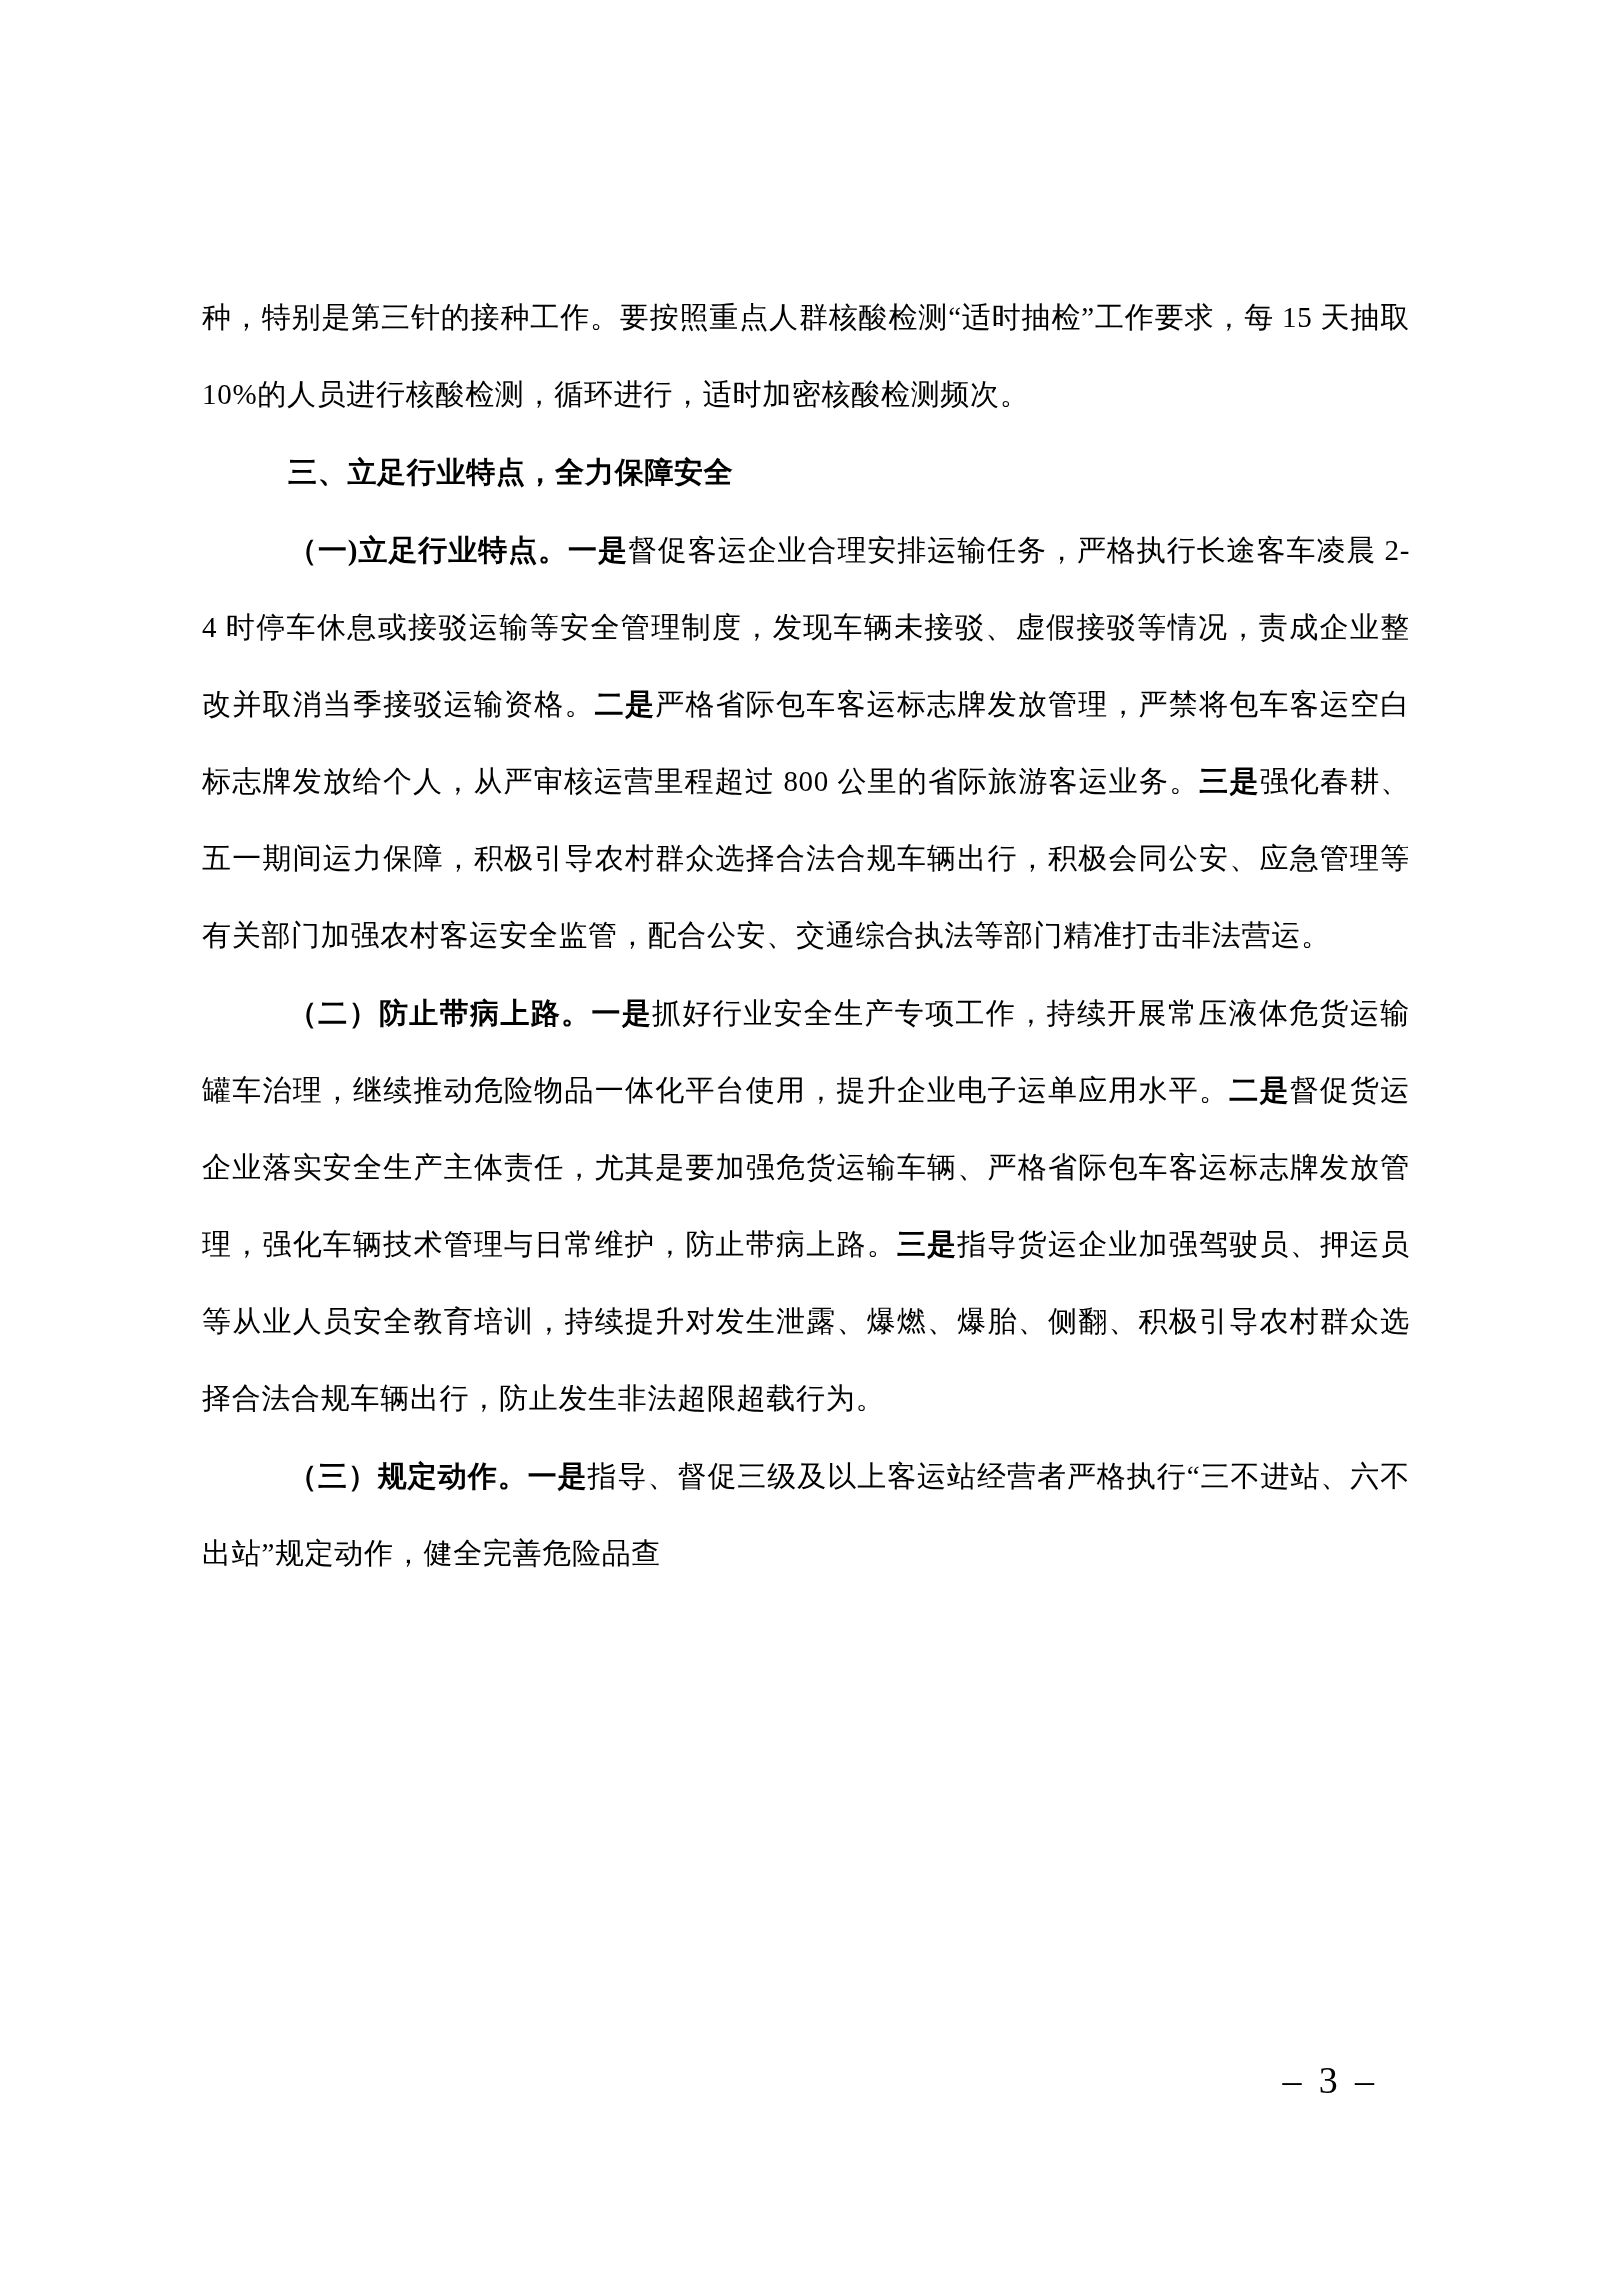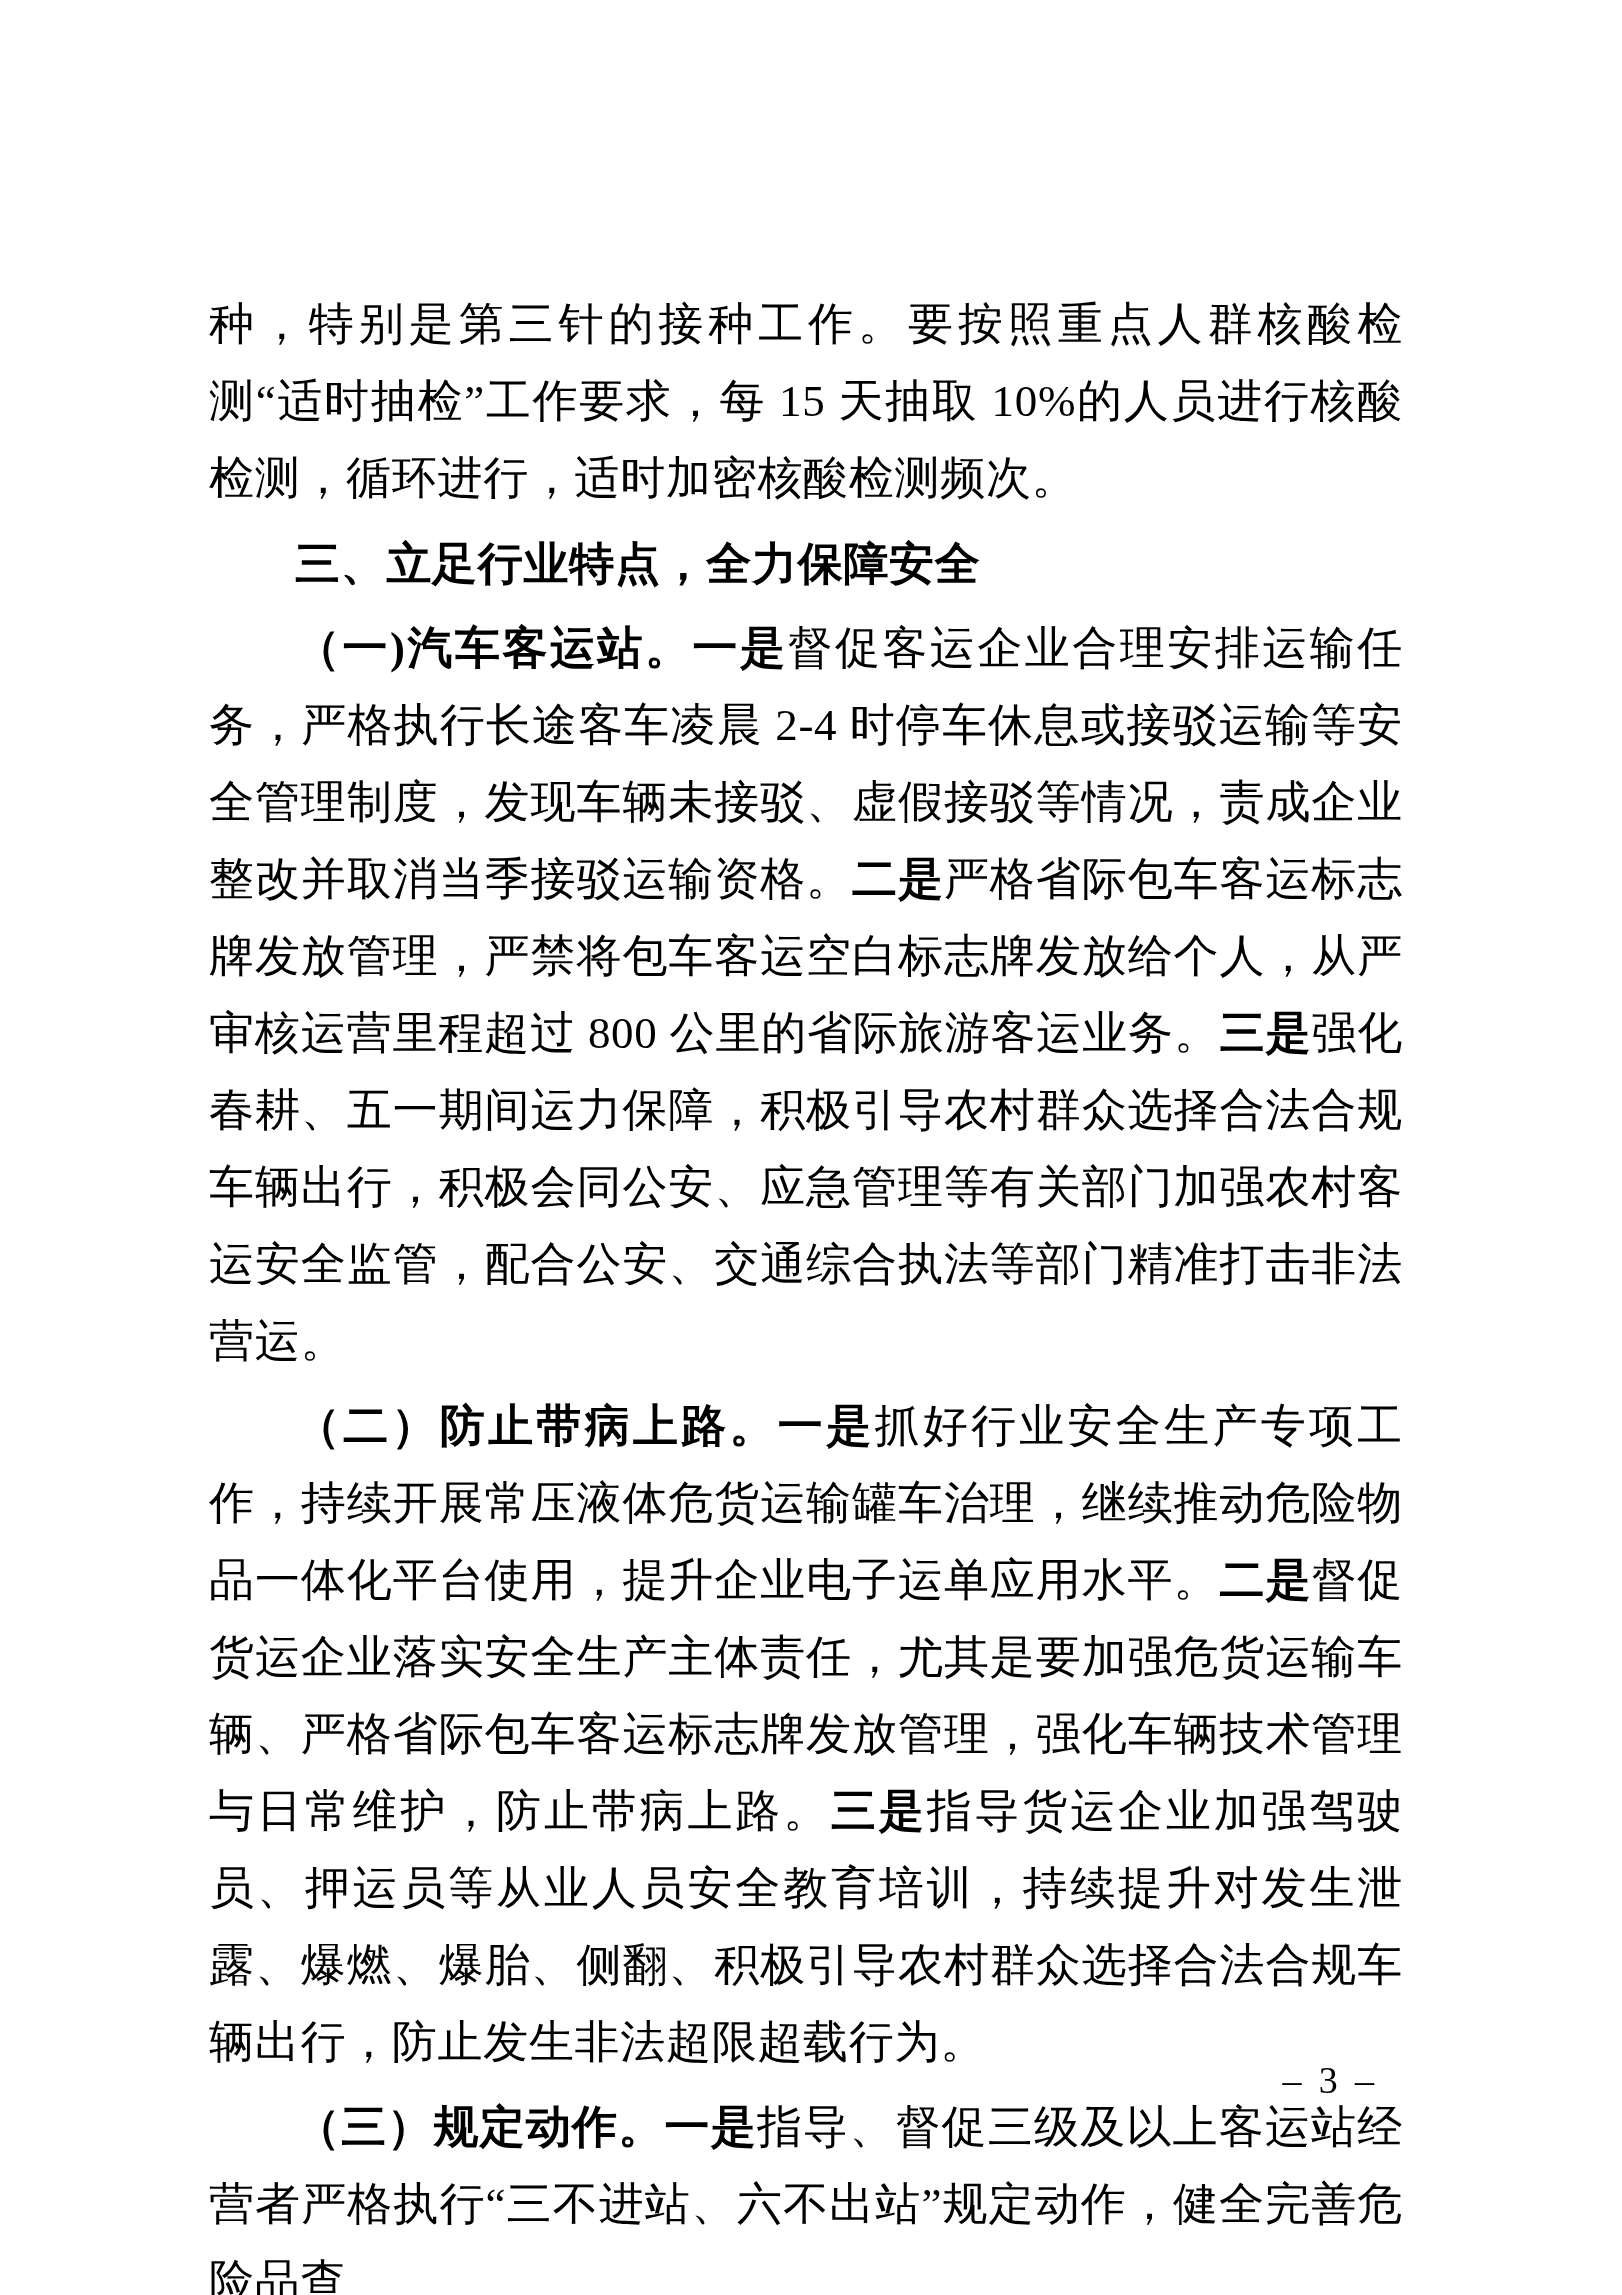--- a/index.html
+++ b/index.html
@@ -22,23 +22,23 @@
     height: 2295px;
     background: #ffffff;
   }
   .doc {
     position: absolute;
     left: 201px;
     top: 278px;
     width: 1210px;
   }
   .doc p {
-    margin: 8px;
+    margin: 1px;
     padding: 0;
-    font-size: 45px;
+    font-size: 29px;
     line-height: 77px;
     text-align: justify;
     letter-spacing: 0.7px;
     word-break: break-all;
   }
   .doc p.indent {
     text-indent: 86px;
   }
   .doc p.heading {
     font-family: Liberation Sans, sans-serif;
@@ -59,19 +59,19 @@
     color: #000000;
   }
 </style>
 </head>
 <body>
 
 <div class="page">
   <div class="doc">
       <p class="body"><span>种，特别是第三针的接种工作。要按照重点人群核酸检测“适时抽检”工作要求，每 15 天抽取 10%的人员进行核酸检测，循环进行，适时加密核酸检测频次。</span></p>
       <p class="heading indent"><b>三、立足行业特点，全力保障安全</b></p>
-      <p class="body indent"><b>（一)汽车客运站。</b><b>一是</b><span>督促客运企业合理安排运输任务，严格执行长途客车凌晨 2-4 时停车休息或接驳运输等安全管理制度，发现车辆未接驳、虚假接驳等情况，责成企业整改并取消当季接驳运输资格。</span><b>二是</b><span>严格省际包车客运标志牌发放管理，严禁将包车客运空白标志牌发放给个人，从严审核运营里程超过 800 公里的省际旅游客运业务。</span><b>三是</b><span>强化春耕、五一期间运力保障，积极引导农村群众选择合法合规车辆出行，积极会同公安、应急管理等有关部门加强农村客运安全监管，配合公安、交通综合执法等部门精准打击非法营运。</span></p>
+      <p class="body indent"><b>（一)立足行业特点。</b><b>一是</b><span>督促客运企业合理安排运输任务，严格执行长途客车凌晨 2-4 时停车休息或接驳运输等安全管理制度，发现车辆未接驳、虚假接驳等情况，责成企业整改并取消当季接驳运输资格。</span><b>二是</b><span>严格省际包车客运标志牌发放管理，严禁将包车客运空白标志牌发放给个人，从严审核运营里程超过 800 公里的省际旅游客运业务。</span><b>三是</b><span>强化春耕、五一期间运力保障，积极引导农村群众选择合法合规车辆出行，积极会同公安、应急管理等有关部门加强农村客运安全监管，配合公安、交通综合执法等部门精准打击非法营运。</span></p>
       <p class="body indent"><b>（二）防止带病上路。</b><b>一是</b><span>抓好行业安全生产专项工作，持续开展常压液体危货运输罐车治理，继续推动危险物品一体化平台使用，提升企业电子运单应用水平。</span><b>二是</b><span>督促货运企业落实安全生产主体责任，尤其是要加强危货运输车辆、严格省际包车客运标志牌发放管理，强化车辆技术管理与日常维护，防止带病上路。</span><b>三是</b><span>指导货运企业加强驾驶员、押运员等从业人员安全教育培训，持续提升对发生泄露、爆燃、爆胎、侧翻、积极引导农村群众选择合法合规车辆出行，防止发生非法超限超载行为。</span></p>
       <p class="body indent"><b>（三）规定动作。</b><b>一是</b><span>指导、督促三级及以上客运站经营者严格执行“三不进站、六不出站”规定动作，健全完善危险品查</span></p>
     </div>
   <div class="footer-pagenum">– 3 –</div>
 </div>
 
 
 </body></html>

